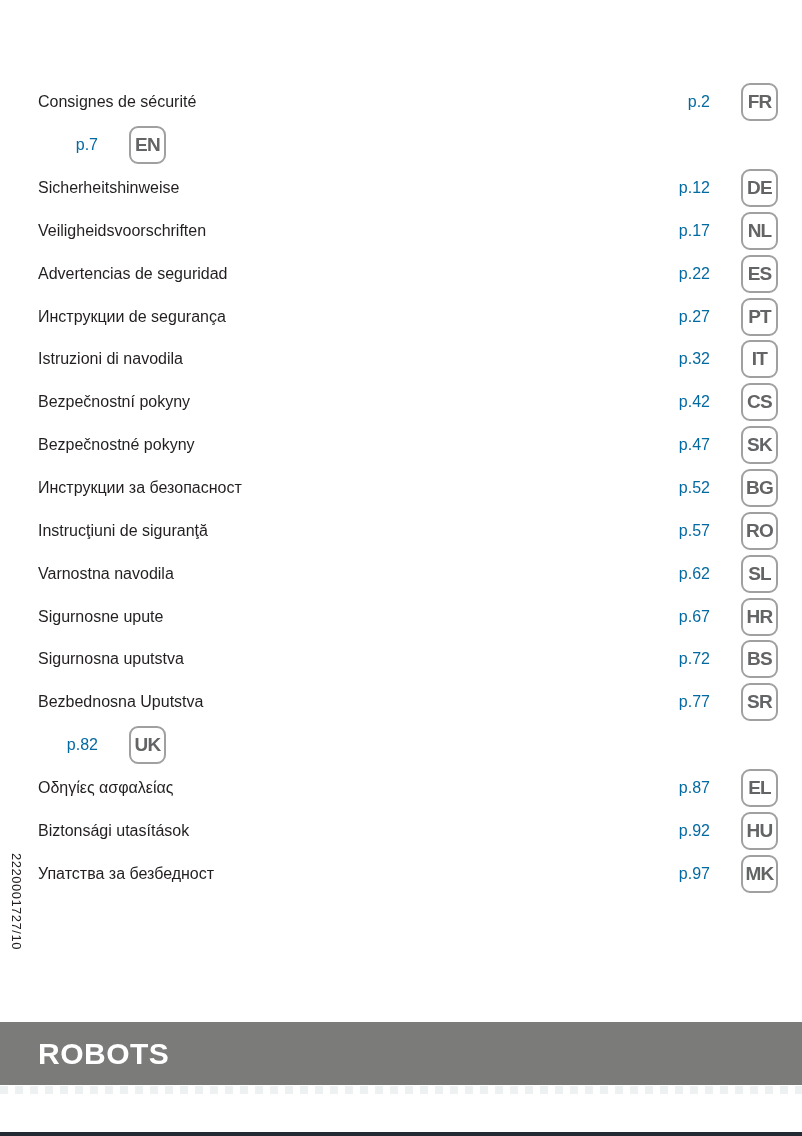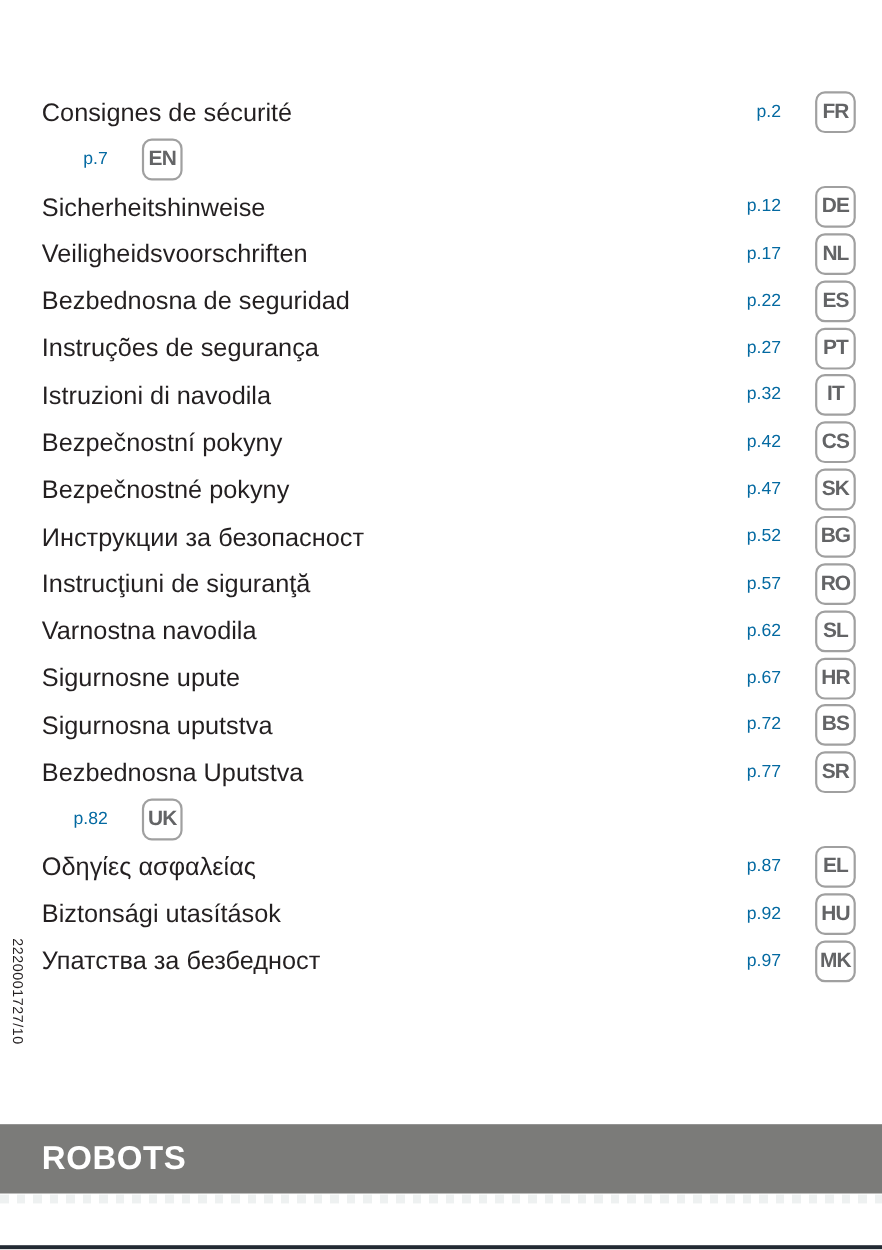--- a/index.html
+++ b/index.html
@@ -34,21 +34,21 @@
     top: 81px;
     width: 740px;
   }
   .toc-row {
     height: 42.85px;
     display: flex;
     align-items: center;
   }
   .toc-title {
     flex: 1;
-    font-size: 23px;
+    font-size: 16px;
     color: #231f20;
     white-space: nowrap;
   }
   .toc-page {
     width: 60px;
     text-align: right;
     font-size: 16px;
     color: #0369a1;
   }
   .lang-badge {
@@ -136,27 +136,27 @@
       <span class="lang-badge">DE</span>
     </div>
 
     <div class="toc-row">
       <span class="toc-title">Veiligheidsvoorschriften</span>
       <span class="toc-page">p.17</span>
       <span class="lang-badge">NL</span>
     </div>
 
     <div class="toc-row">
-      <span class="toc-title">Bezbednosna de seguridad</span>
+      <span class="toc-title">Advertencias de seguridad</span>
       <span class="toc-page">p.22</span>
       <span class="lang-badge">ES</span>
     </div>
 
     <div class="toc-row">
-      <span class="toc-title">Instruções de segurança</span>
+      <span class="toc-title">Инструкции de segurança</span>
       <span class="toc-page">p.27</span>
       <span class="lang-badge">PT</span>
     </div>
 
     <div class="toc-row">
       <span class="toc-title">Istruzioni di navodila</span>
       <span class="toc-page">p.32</span>
       <span class="lang-badge">IT</span>
     </div>
 

